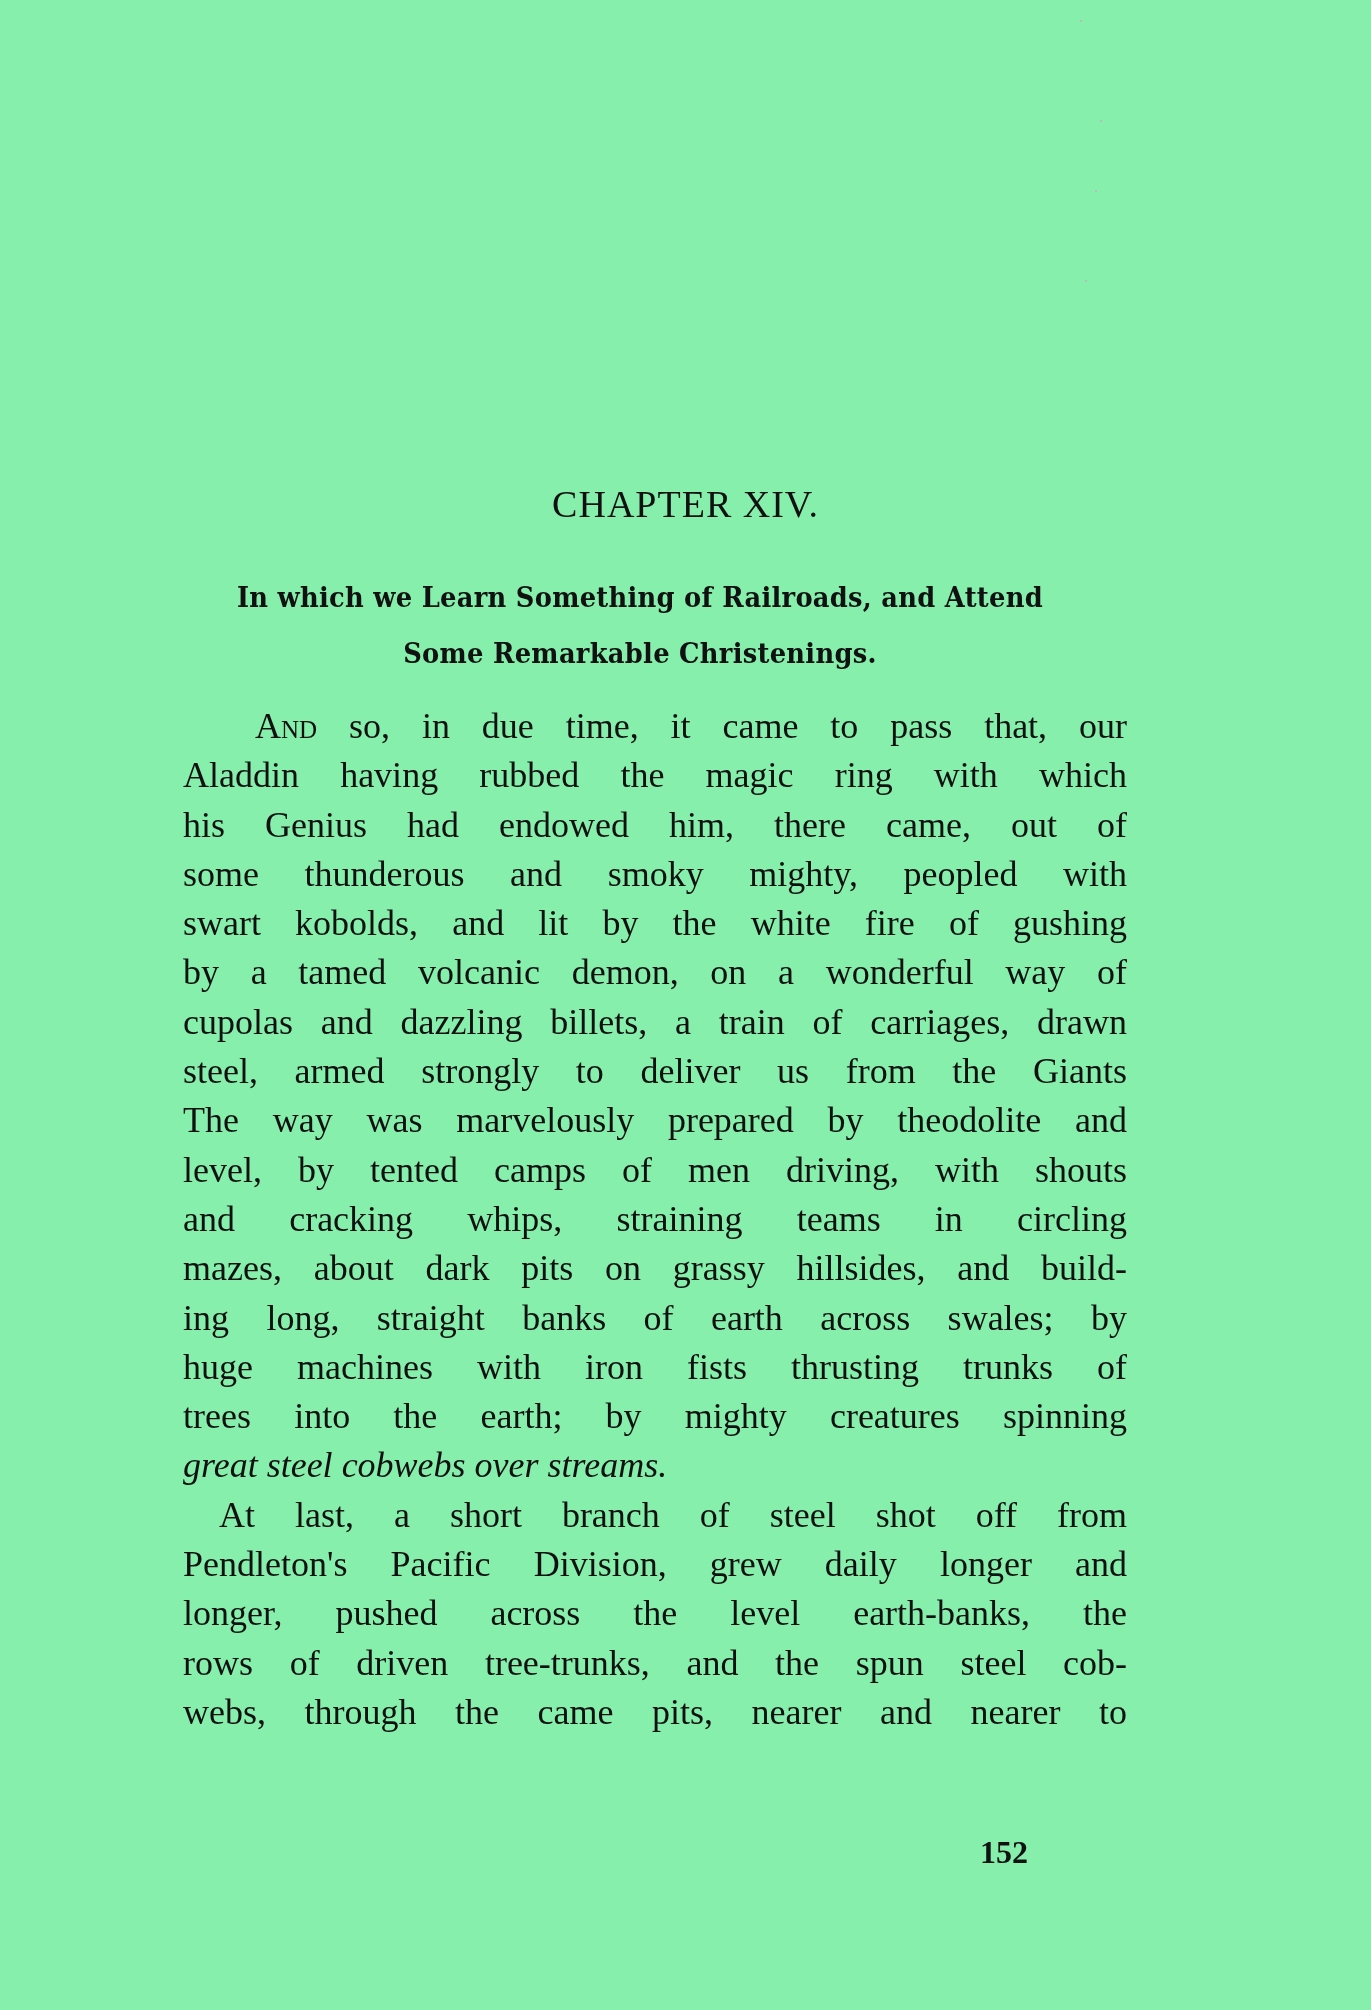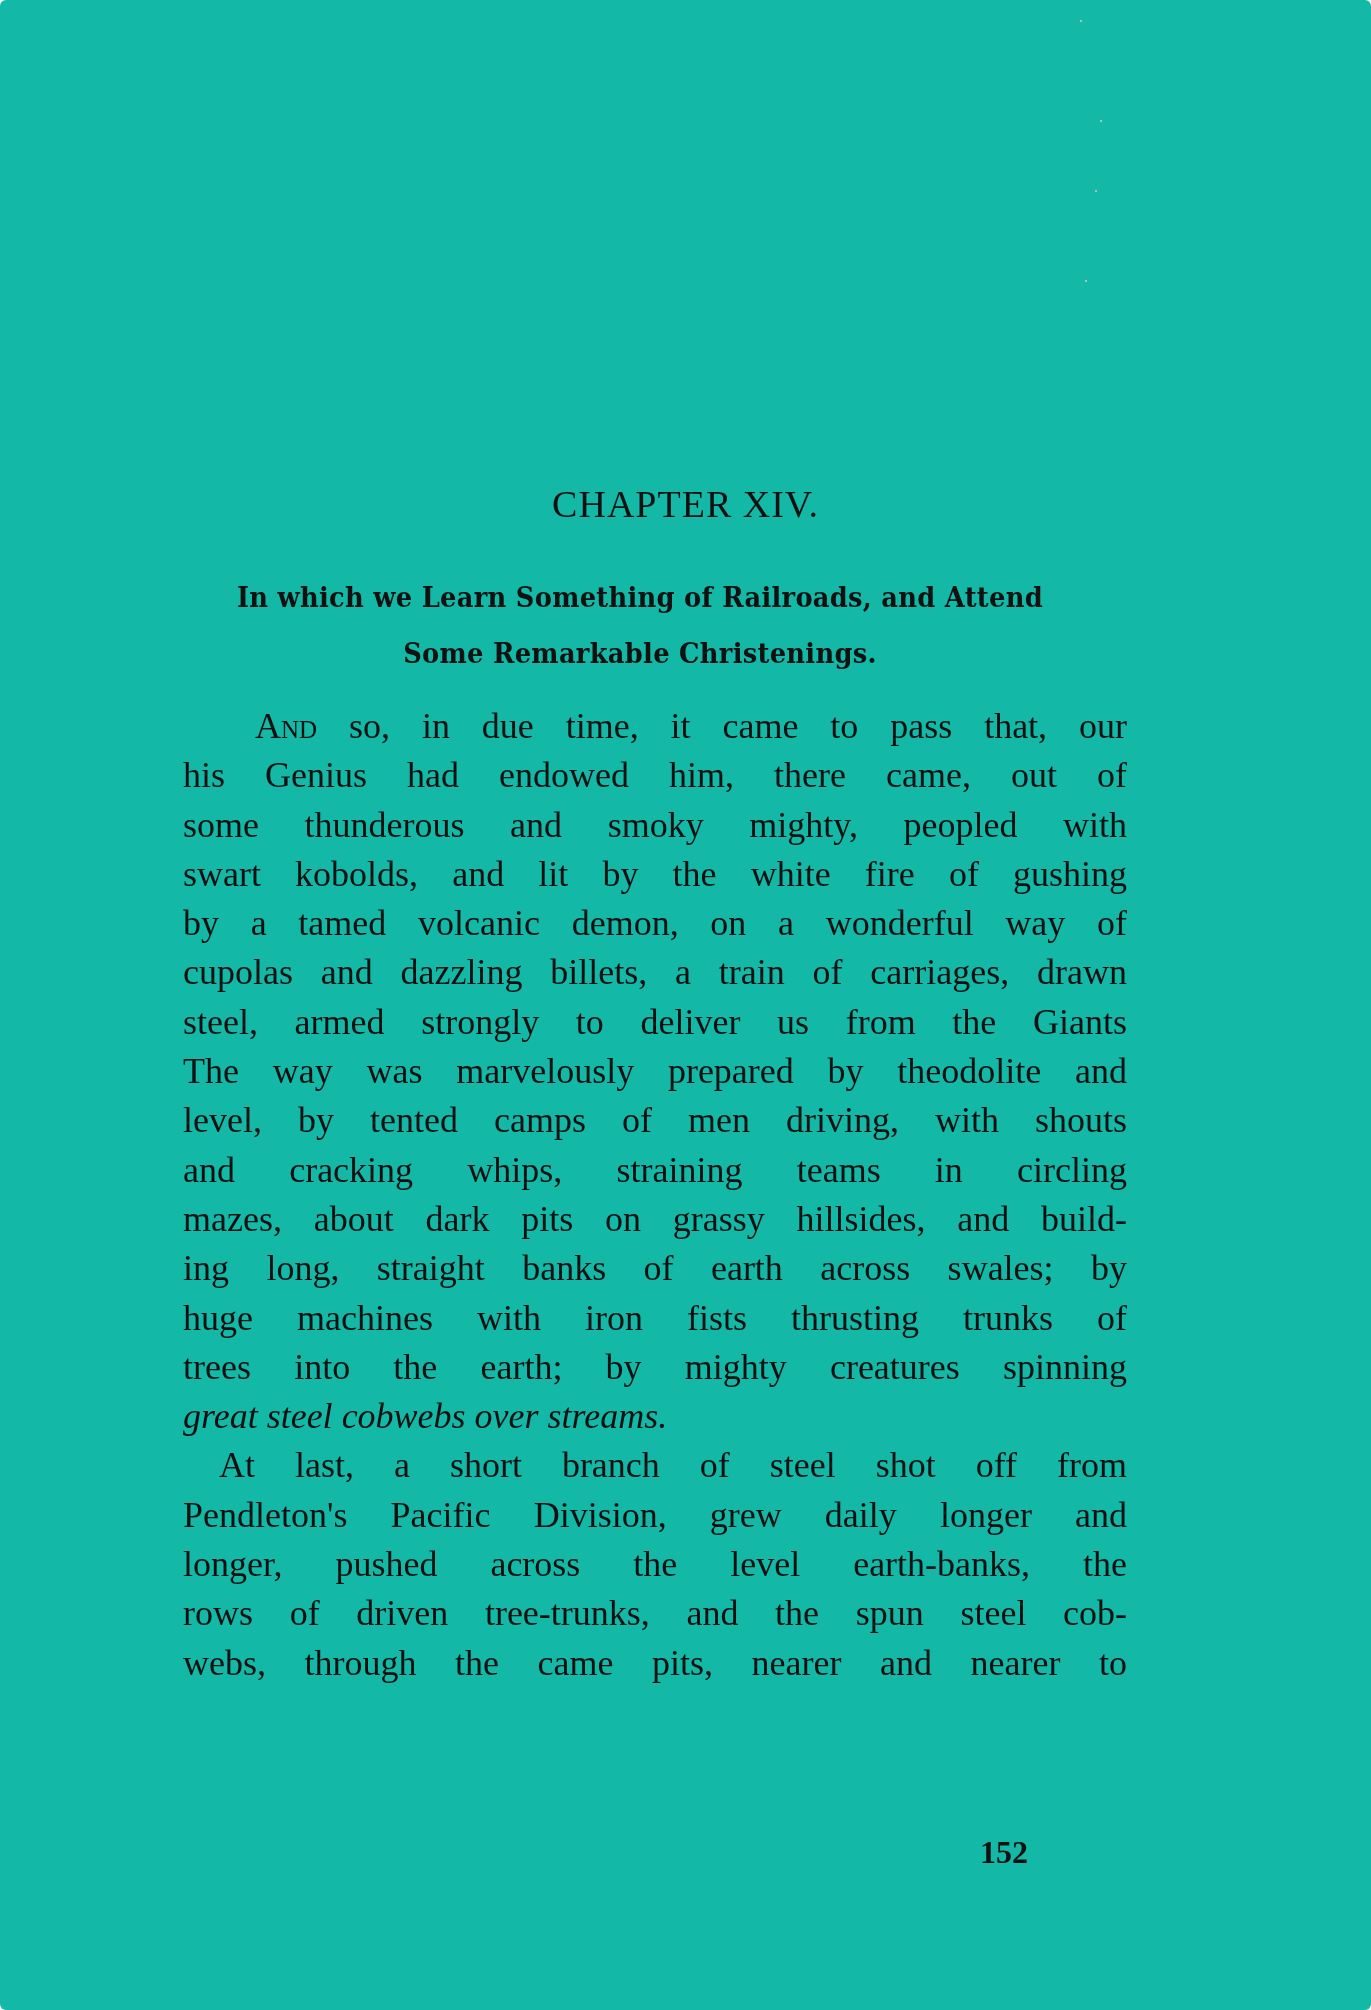--- a/index.html
+++ b/index.html
@@ -1,17 +1,17 @@
 <!DOCTYPE html>
 <html><head>
 <meta charset="utf-8">
 <style>
   html, body { margin: 0; padding: 0; background: #ffffff; }
   body { width: 1371px; height: 2010px; position: relative; overflow: hidden; color: #111; }
-  .page { position: absolute; left: 0; top: 0; width: 1371px; height: 2010px; background: #14b8a6; border-radius: 6px; }
+  .page { position: absolute; left: 0; top: 0; width: 1371px; height: 2010px; background: #86efac; }
   .chapter-heading {
     position: absolute; top: 482px; left: 0; width: 1371px; text-align: center;
     font-family: "Liberation Serif", serif; font-size: 38px; letter-spacing: 1px; color: #111;
   }
   .subtitle {
     position: absolute; top: 570px; left: 130px; width: 1020px; text-align: center;
     font-family: "DejaVu Serif", serif; font-weight: bold; font-size: 28px; line-height: 56px;
     color: #111; transform: scaleX(0.92); transform-origin: center top; letter-spacing: 0.3px;
   }
   .body-text {
@@ -42,20 +42,21 @@
   <div class="chapter-heading">CHAPTER XIV.</div>
 
   <div class="subtitle">
     <div>In which we Learn Something of Railroads, and Attend</div>
     <div>Some Remarkable Christenings.</div>
   </div>
 
   <div class="body-text">
 
     <span class="line indent"><span class="smallcaps">And</span><span> so, in due time, it came to pass that, our</span></span>
+    <span class="line">Aladdin having rubbed the magic ring with which</span>
     <span class="line">his Genius had endowed him, there came, out of</span>
     <span class="line">some thunderous and smoky mighty, peopled with</span>
     <span class="line">swart kobolds, and lit by the white fire of gushing</span>
     <span class="line">by a tamed volcanic demon, on a wonderful way of</span>
     <span class="line">cupolas and dazzling billets, a train of carriages, drawn</span>
     <span class="line">steel, armed strongly to deliver us from the Giants</span>
     <span class="line">The way was marvelously prepared by theodolite and</span>
     <span class="line">level, by tented camps of men driving, with shouts</span>
     <span class="line">and cracking whips, straining teams in circling</span>
     <span class="line">mazes, about dark pits on grassy hillsides, and build-</span>

